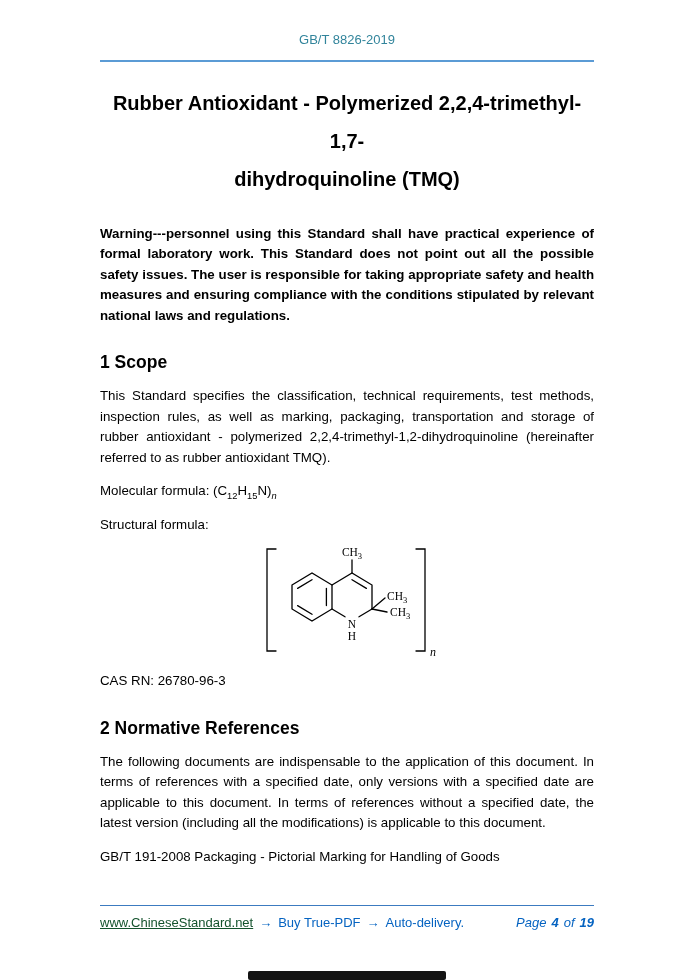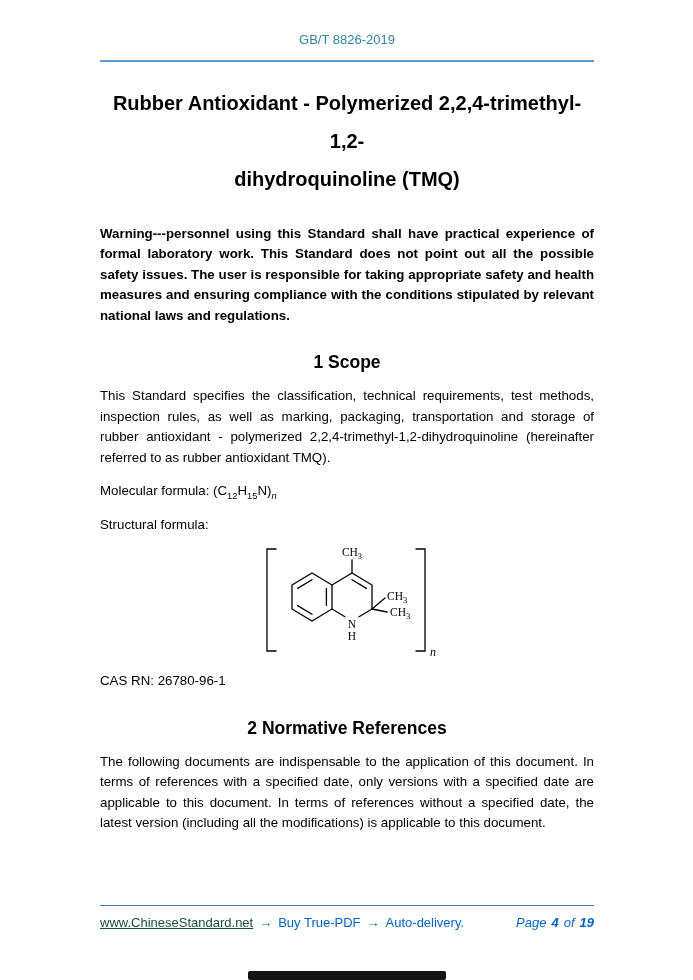--- a/index.html
+++ b/index.html
@@ -27,21 +27,21 @@
   .title {
     margin: 22px 0 0;
     font-size: 20px;
     font-weight: bold;
     text-align: center;
     line-height: 38px;
   }
   .title span { display: block; }
   p { margin: 13px 0 0; font-size: 13.3px; line-height: 1.54; text-align: justify; }
   .warning { margin-top: 26px; font-weight: bold; }
-  h2 { margin: 26px 0 0; font-size: 17.5px; font-weight: bold; text-align: center; }
+  h2 { margin: 26px 0 0; font-size: 17.5px; font-weight: bold; }
   .h2-refs { }
   sub { font-size: 0.7em; line-height: 0; }
   .structure { margin-top: 4px; text-align: center; }
   .structure svg { font-family: "Liberation Serif", serif; }
   .cas { margin-top: 8px; }
   .no-justify { text-align: left; }
   .footer {
     position: absolute;
     left: 100px; right: 99px; top: 905px;
     border-top: 1.5px solid #3c7bc0;
@@ -69,21 +69,21 @@
 <body>
 
 <div class="page">
 
   <div class="doc-header">
     <span>GB/T 8826-2019</span>
   </div>
   <hr class="header-rule">
 
   <h1 class="title">
-    <span>Rubber Antioxidant - Polymerized 2,2,4-trimethyl-1,2-</span>
+    <span>Rubber Antioxidant - Polymerized 2,2,4-trimethyl-1,7-</span>
     <span>dihydroquinoline (TMQ)</span>
   </h1>
 
   <p class="warning">Warning---personnel using this Standard shall have practical experience of formal laboratory work. This Standard does not point out all the possible safety issues. The user is responsible for taking appropriate safety and health measures and ensuring compliance with the conditions stipulated by relevant national laws and regulations.</p>
 
   <h2>1 Scope</h2>
 
   <p>This Standard specifies the classification, technical requirements, test methods, inspection rules, as well as marking, packaging, transportation and storage of rubber antioxidant - polymerized 2,2,4-trimethyl-1,2-dihydroquinoline (hereinafter referred to as rubber antioxidant TMQ).</p>
 
 
@@ -115,26 +115,27 @@
         <text x="102" y="17" text-anchor="middle"><tspan>CH</tspan><tspan font-size="8.5" dy="2.5">3</tspan></text>
         <text x="137" y="61"><tspan>CH</tspan><tspan font-size="8.5" dy="2.5">3</tspan></text>
         <text x="140" y="77"><tspan>CH</tspan><tspan font-size="8.5" dy="2.5">3</tspan></text>
         <text x="102" y="89" text-anchor="middle">N</text>
         <text x="102" y="101" text-anchor="middle">H</text>
         <text x="180" y="117" font-style="italic" font-size="12">n</text>
       </g>
     </svg>
   </div>
 
-  <p class="cas no-justify">CAS RN: 26780-96-1</p>
+  <p class="cas no-justify">CAS RN: 26780-96-3</p>
 
   <h2 class="h2-refs">2 Normative References</h2>
 
   <p>The following documents are indispensable to the application of this document. In terms of references with a specified date, only versions with a specified date are applicable to this document. In terms of references without a specified date, the latest version (including all the modifications) is applicable to this document.</p>
 
+  <p class="no-justify">GB/T 191-2008 Packaging - Pictorial Marking for Handling of Goods</p>
 
 </div>
 
 <div class="footer">
   <div class="footer-left">
     <a>www.ChineseStandard.net</a>
     <span>→</span>
     <span>Buy True-PDF</span>
     <span>→</span>
     <span>Auto-delivery.</span>

